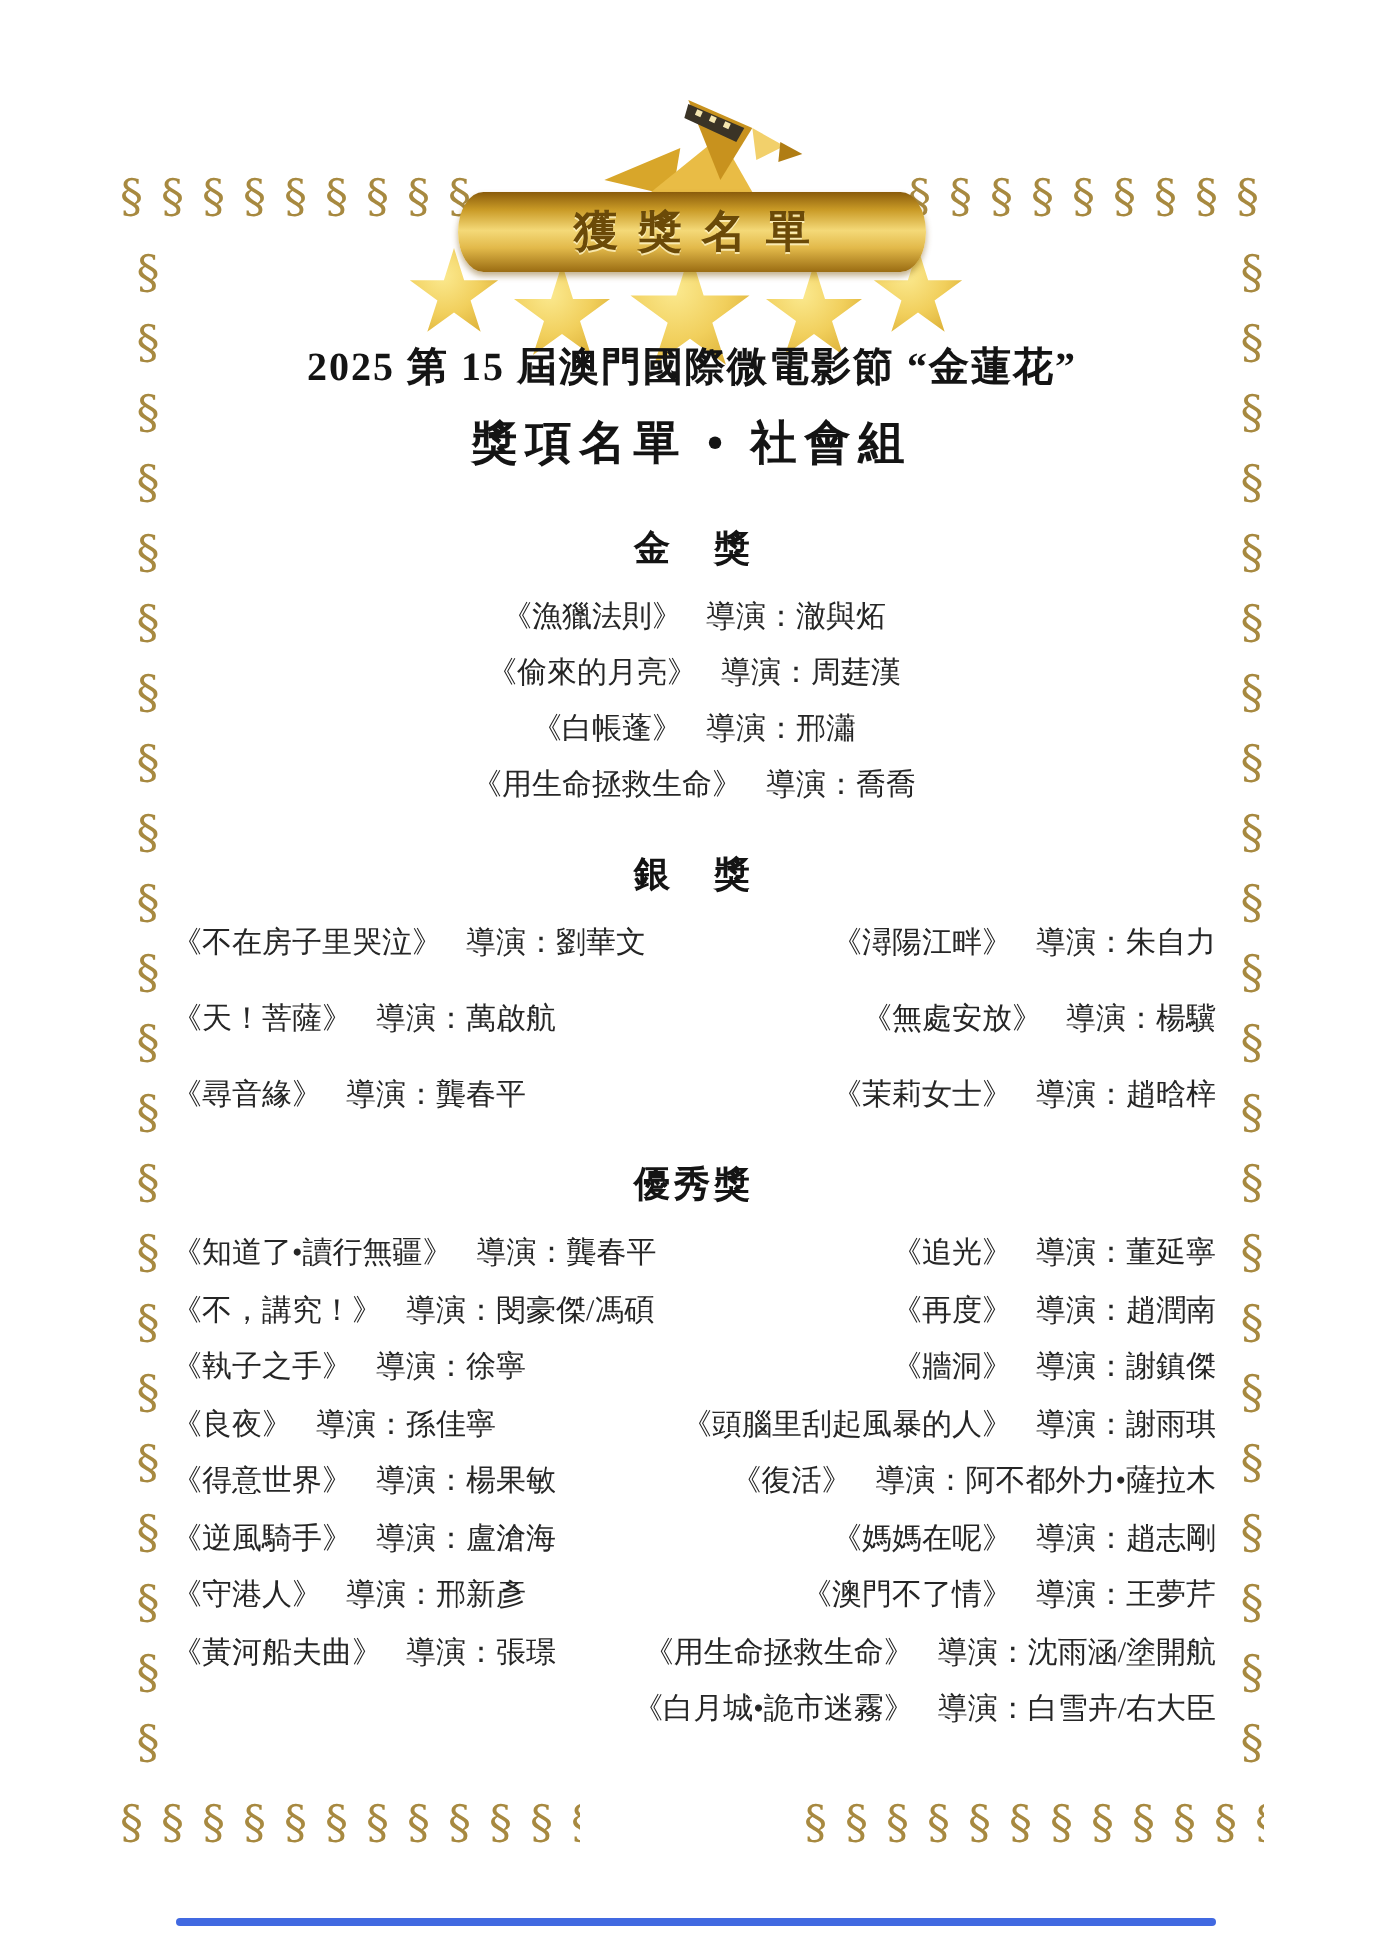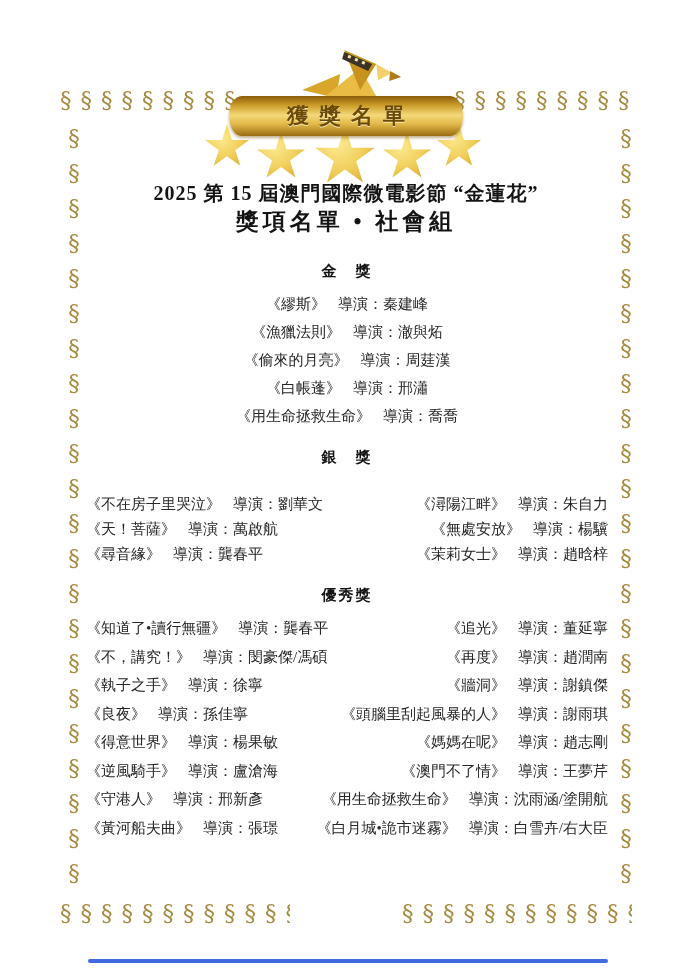--- a/index.html
+++ b/index.html
@@ -34,41 +34,41 @@
   .stars{position:absolute;top:62px;left:0;width:100%;height:60px;z-index:2;}
   .star{position:absolute;background:radial-gradient(circle at 38% 30%,#fbe98f 0%,#f1cf5c 45%,#cf9c1e 100%);
         clip-path:polygon(50% 0%,61% 35%,98% 35%,68% 57%,79% 91%,50% 70%,21% 91%,32% 57%,2% 35%,39% 35%);}
   .star:nth-child(1){left:8px;top:16px;width:46px;height:46px;}
   .star:nth-child(2){left:60px;top:24px;width:50px;height:50px;}
   .star:nth-child(3){left:118px;top:18px;width:62px;height:62px;z-index:4;}
   .star:nth-child(4){left:186px;top:24px;width:50px;height:50px;}
   .star:nth-child(5){left:240px;top:16px;width:46px;height:46px;}
 
   
-  .title{position:absolute;top:180px;left:0;width:100%;text-align:center;
+  .title{position:absolute;top:170px;left:0;width:100%;text-align:center;
          font-size:20px;font-weight:700;letter-spacing:1px;color:#141414;}
   .subtitle{position:absolute;top:206px;left:0;width:100%;text-align:center;
             font-size:23px;font-weight:700;letter-spacing:4px;color:#141414;}
 
   .content{position:absolute;top:262px;left:86px;width:522px;}
-  .section-heading{text-align:center;font-size:15px;font-weight:700;color:#141414;
+  .section-heading{text-align:center;font-size:18px;font-weight:700;color:#141414;
                    margin:0 0 14px 0;letter-spacing:2px;}
   .entry{font-size:15px;color:#262626;white-space:nowrap;}
   .entry .gap{display:inline-block;width:12px;}
 
   .gold-list{display:flex;flex-direction:column;align-items:center;gap:9px;margin-bottom:22px;}
   .gold-list .entry{line-height:19px;}
 
   .two-col{display:flex;justify-content:space-between;margin-bottom:22px;}
   .col{display:flex;flex-direction:column;gap:9px;}
   .col.left{width:262px;}
   .col.right{width:252px;align-items:flex-end;}
   .col .entry{line-height:19px;}
 
-  .silver-block .col{gap:6px;margin-top:14px;}
+  .silver-block .col{gap:19px;}
   .excellence-block .col{gap:9.5px;font-family:Liberation Serif, serif;}
 
   
   .logo{position:absolute;top:898px;left:0;width:100%;text-align:center;
         font-size:25px;font-weight:700;letter-spacing:3px;color:#c1272d;
         font-family:"Liberation Serif","DejaVu Serif",serif;}
   .bottom-line{position:absolute;top:959px;left:88px;width:520px;height:4px;
                background:#4169e1;border-radius:2px;}
 </style>
 </head>
@@ -110,21 +110,20 @@
 
   <div class="title">2025 第 15 屆澳門國際微電影節 “金蓮花”</div>
   <div class="subtitle">獎項名單 • 社會組</div>
 
   <div class="content">
 
     <div class="gold-block">
       <div class="section-heading">金　獎</div>
       <div class="gold-list">
 
-          <div class="entry"><span>《繆斯》</span><span class="gap"></span><span>導演：秦建峰</span></div>
 
           <div class="entry"><span>《漁獵法則》</span><span class="gap"></span><span>導演：澈與炻</span></div>
 
           <div class="entry"><span>《偷來的月亮》</span><span class="gap"></span><span>導演：周莛漢</span></div>
 
           <div class="entry"><span>《白帳蓬》</span><span class="gap"></span><span>導演：邢瀟</span></div>
 
           <div class="entry"><span>《用生命拯救生命》</span><span class="gap"></span><span>導演：喬喬</span></div>
         </div>
     </div>
@@ -177,20 +176,21 @@
         <div class="col right">
 
             <div class="entry"><span>《追光》</span><span class="gap"></span><span>導演：董延寧</span></div>
 
             <div class="entry"><span>《再度》</span><span class="gap"></span><span>導演：趙潤南</span></div>
 
             <div class="entry"><span>《牆洞》</span><span class="gap"></span><span>導演：謝鎮傑</span></div>
 
             <div class="entry"><span>《頭腦里刮起風暴的人》</span><span class="gap"></span><span>導演：謝雨琪</span></div>
 
+            <div class="entry"><span>《復活》</span><span class="gap"></span><span>導演：阿不都外力•薩拉木</span></div>
 
             <div class="entry"><span>《媽媽在呢》</span><span class="gap"></span><span>導演：趙志剛</span></div>
 
             <div class="entry"><span>《澳門不了情》</span><span class="gap"></span><span>導演：王夢芹</span></div>
 
             <div class="entry"><span>《用生命拯救生命》</span><span class="gap"></span><span>導演：沈雨涵/塗開航</span></div>
 
             <div class="entry"><span>《白月城•詭市迷霧》</span><span class="gap"></span><span>導演：白雪卉/右大臣</span></div>
           </div>
       </div>

